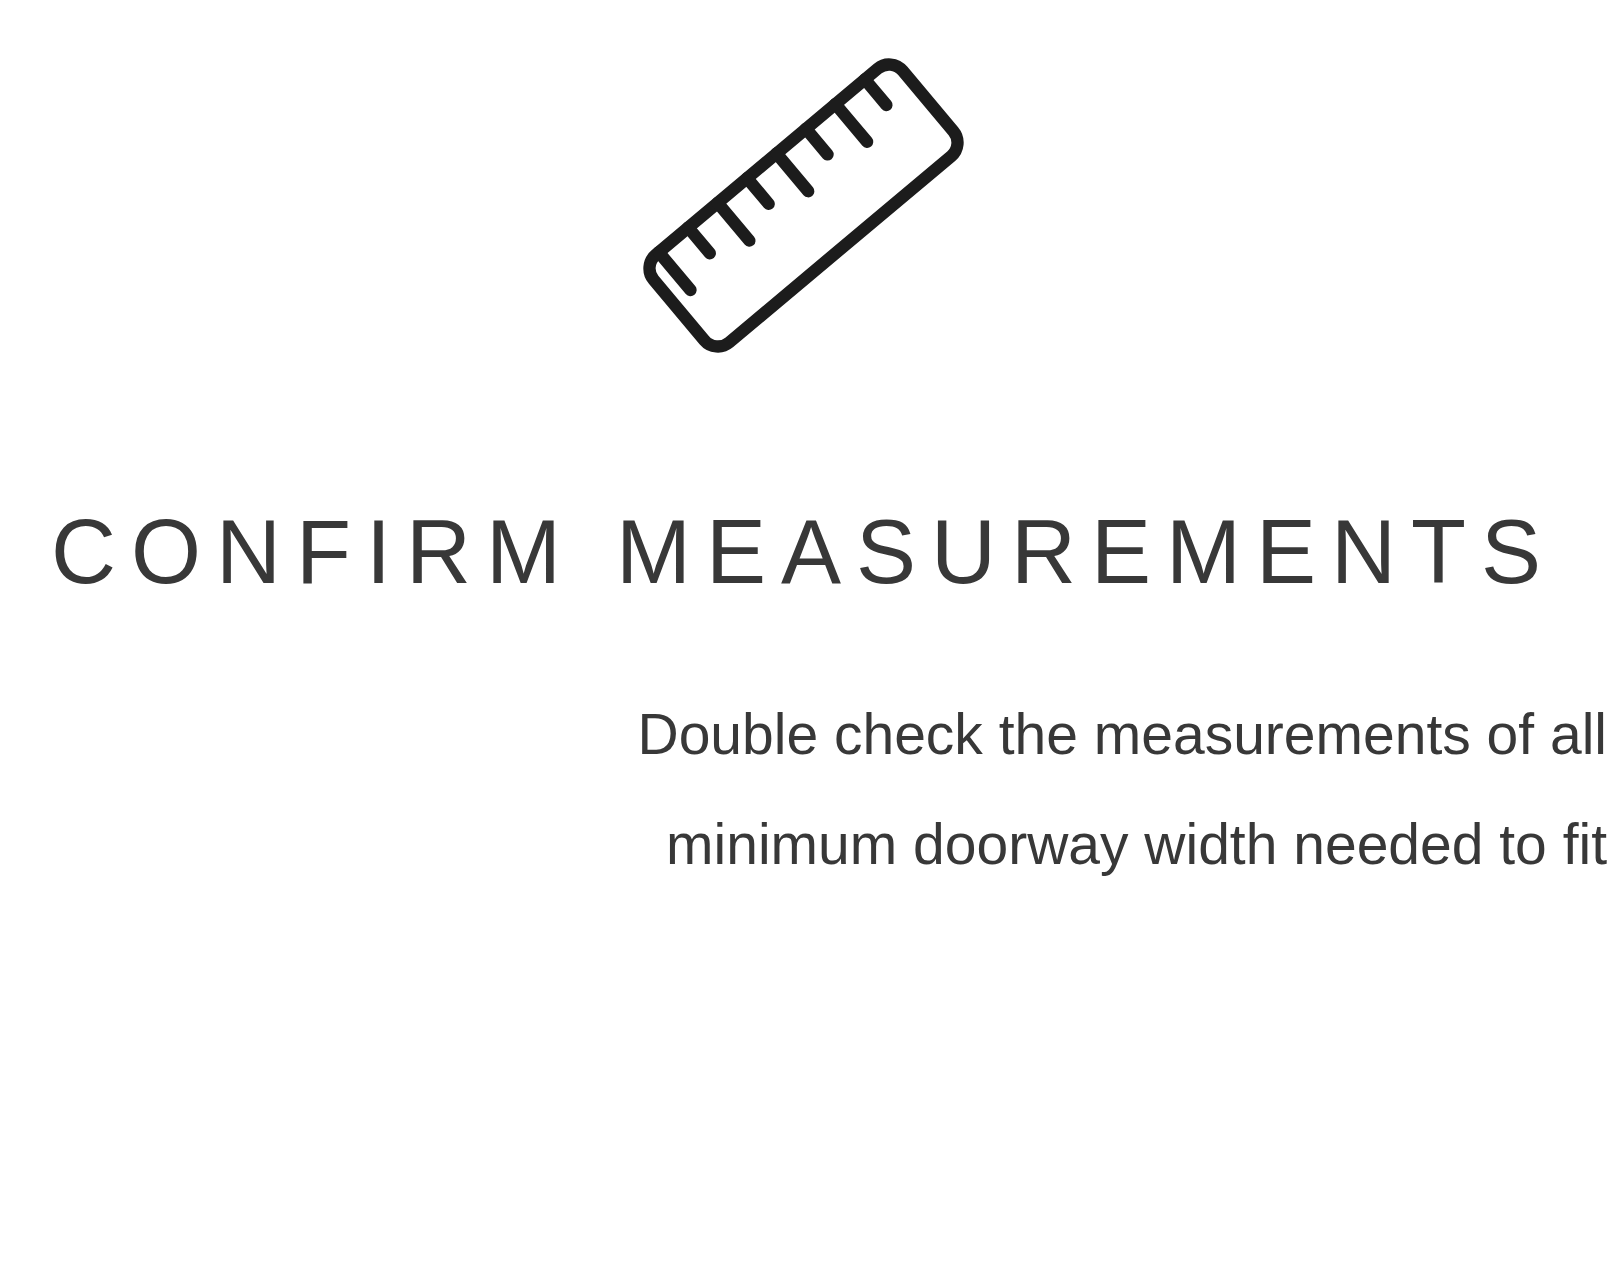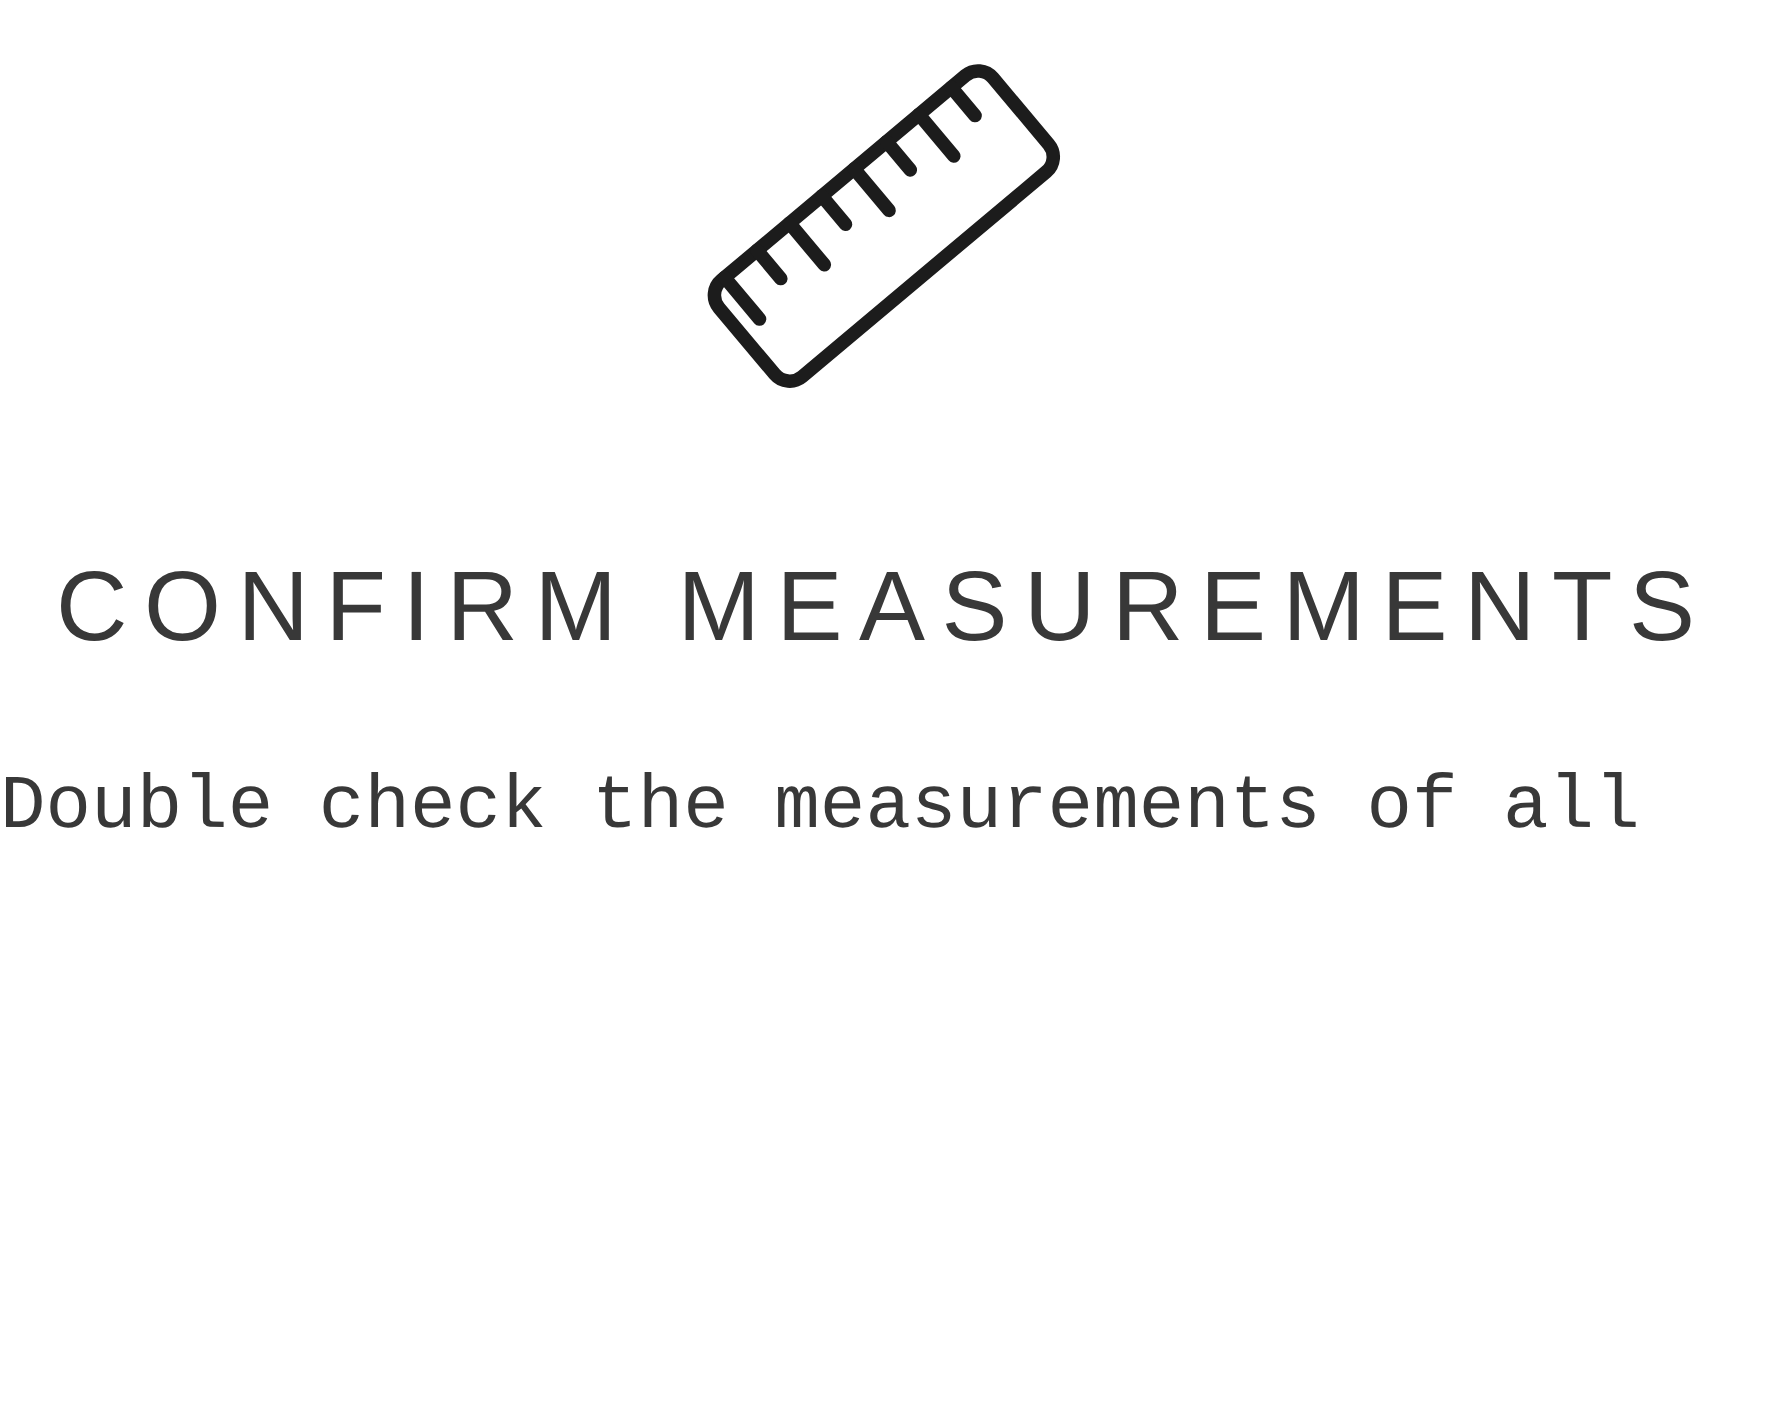--- a/index.html
+++ b/index.html
@@ -29,26 +29,25 @@
     font-size: 90px;
     line-height: 90px;
     font-weight: 400;
     letter-spacing: 15px;
     text-align: center;
     color: #383838;
     white-space: nowrap;
   }
   .body-copy {
     margin-top: 82px;
-    font-size: 69px;
+    font-size: 57px;
     line-height: 110px;
     font-weight: 400;
-    text-align: left;
+    text-align: right;
     color: #383838;
-    font-family: Liberation Mono, monospace;
   }
   .body-line {
     white-space: nowrap;
   }
 </style>
 </head>
 <body>
 
 <div class="page">
 
@@ -65,15 +64,16 @@
         <line x1="261" y1="112" x2="261" y2="162"></line>
         <line x1="300" y1="112" x2="300" y2="146"></line>
       </g>
     </svg>
   </div>
 
   <h2 class="section-heading">CONFIRM MEASUREMENTS</h2>
 
   <div class="body-copy">
     <div class="body-line">Double check the measurements of all</div>
+    <div class="body-line">minimum doorway width needed to fit</div>
   </div>
 
 </div>
 
 </body></html>

